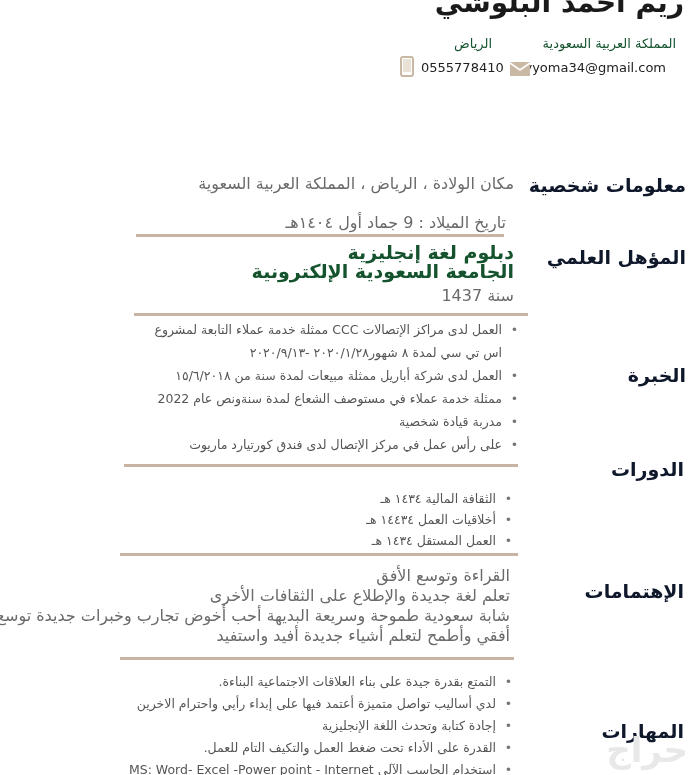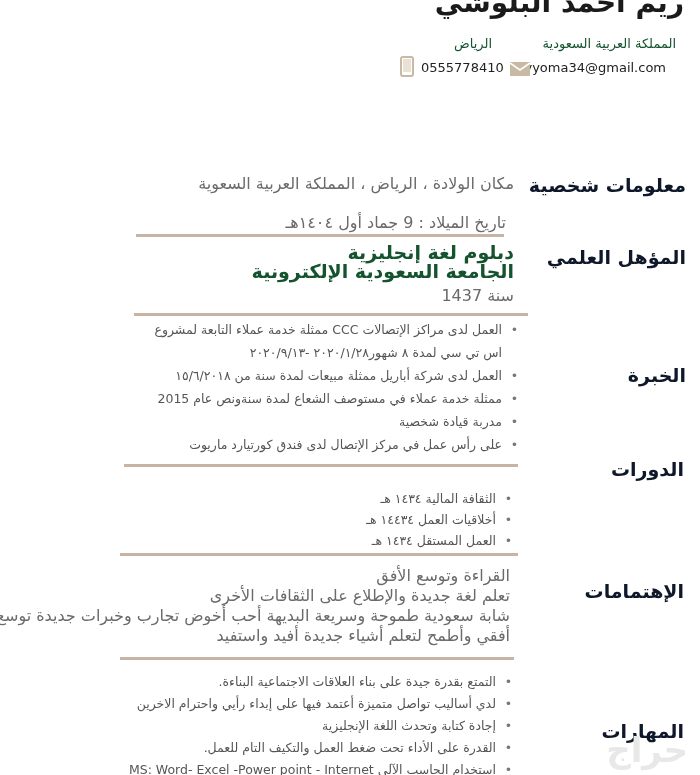--- a/index.html
+++ b/index.html
@@ -52,21 +52,21 @@
 
 <div class="abs divider" style="top:313px; left:134px; width:394px;"></div>
 
 <div class="abs sec-title" style="top:364px; right:14px;">الخبرة</div>
 <ul class="abs bul" style="top:318px; right:180px; line-height:23px;">
   <li>
     <div>العمل لدى مراكز الإتصالات CCC ممثلة خدمة عملاء التابعة لمشروع</div>
     <div>اس تي سي لمدة ٨ شهور٢٠٢٠/١/٢٨ -٢٠٢٠/٩/١٣</div>
   </li>
   <li>العمل لدى شركة أباريل ممثلة مبيعات لمدة سنة من ١٥/٦/٢٠١٨</li>
-  <li>ممثلة خدمة عملاء في مستوصف الشعاع لمدة سنةونص عام 2015</li>
+  <li>ممثلة خدمة عملاء في مستوصف الشعاع لمدة سنةونص عام 2022</li>
   <li>مدربة قيادة شخصية</li>
   <li>على رأس عمل في مركز الإتصال لدى فندق كورتيارد ماريوت</li>
 </ul>
 
 <div class="abs divider" style="top:464px; left:124px; width:394px;"></div>
 
 <div class="abs sec-title" style="top:458px; right:16px;">الدورات</div>
 <ul class="abs bul" style="top:488px; right:186px; line-height:21px;">
   <li>الثقافة المالية ١٤٣٤ هـ</li>
   <li>أخلاقيات العمل ١٤٤٣٤ هـ</li>

